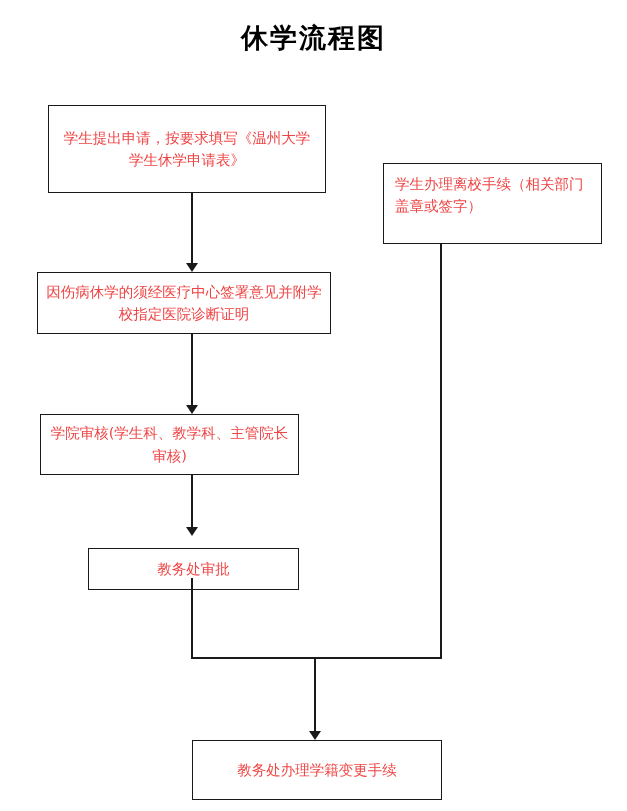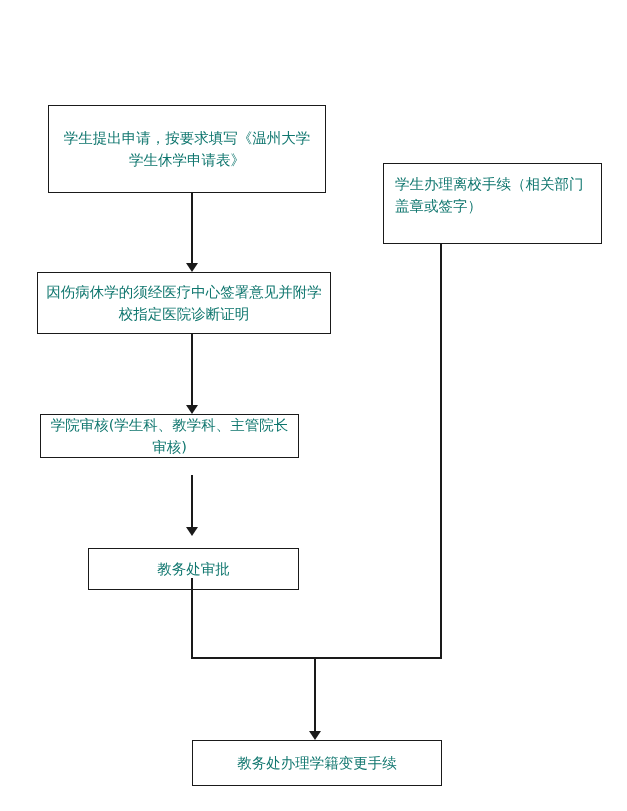--- a/index.html
+++ b/index.html
@@ -30,21 +30,21 @@
     color: #000000;
     line-height: 1.2;
   }
   .node {
     position: absolute;
     box-sizing: border-box;
     border: 1.4px solid #1a1a1a;
     background: #ffffff;
     font-size: 14.5px;
     line-height: 1.55;
-    color: #0f766e;
+    color: #ef4444;
     display: flex;
     align-items: center;
     justify-content: center;
     padding: 2px 8px;
   }
   .node .txt {
     display: block;
     width: 100%;
     text-align: center;
   }
@@ -53,23 +53,23 @@
     justify-content: flex-end;
     padding: 9px 11px;
   }
   .node.align-left .txt {
     text-align: left;
   }
   
   #node-application      { left: 48px;  top: 105px; width: 278px; height: 88px; }
   #node-leaving          { left: 383px; top: 163px; width: 219px; height: 81px; }
   #node-medical          { left: 37px;  top: 272px; width: 294px; height: 62px; }
-  #node-college-review   { left: 40px;  top: 414px; width: 259px; height: 44px; }
+  #node-college-review   { left: 40px;  top: 414px; width: 259px; height: 61px; }
   #node-dean-approval    { left: 88px;  top: 548px; width: 211px; height: 42px; }
-  #node-status-change    { left: 192px; top: 740px; width: 250px; height: 46px; }
+  #node-status-change    { left: 192px; top: 740px; width: 250px; height: 60px; }
 
   
   .line {
     position: absolute;
     background: #1a1a1a;
   }
   .vline { width: 1.6px; }
   .hline { height: 1.6px; }
   .arrowhead {
     position: absolute;
@@ -89,20 +89,21 @@
   #conn-leaving-down        { left: 440px; top: 244px; height: 415px; }
   #conn-merge-horizontal    { left: 191px; top: 657px; width: 251px; }
   #conn-merge-to-final      { left: 314px; top: 658px; height: 74px; }
   #arrow-merge-to-final     { left: 309px; top: 731px; }
 </style>
 </head>
 <body>
 
 <div id="canvas">
 
+  <div id="title">休学流程图</div>
 
   <div class="node" id="node-application">
     <span class="txt">学生提出申请，按要求填写《温州大学学生休学申请表》</span>
   </div>
 
   <div class="node align-left" id="node-leaving">
     <span class="txt">学生办理离校手续（相关部门盖章或签字）</span>
   </div>
 
   <div class="node" id="node-medical">

